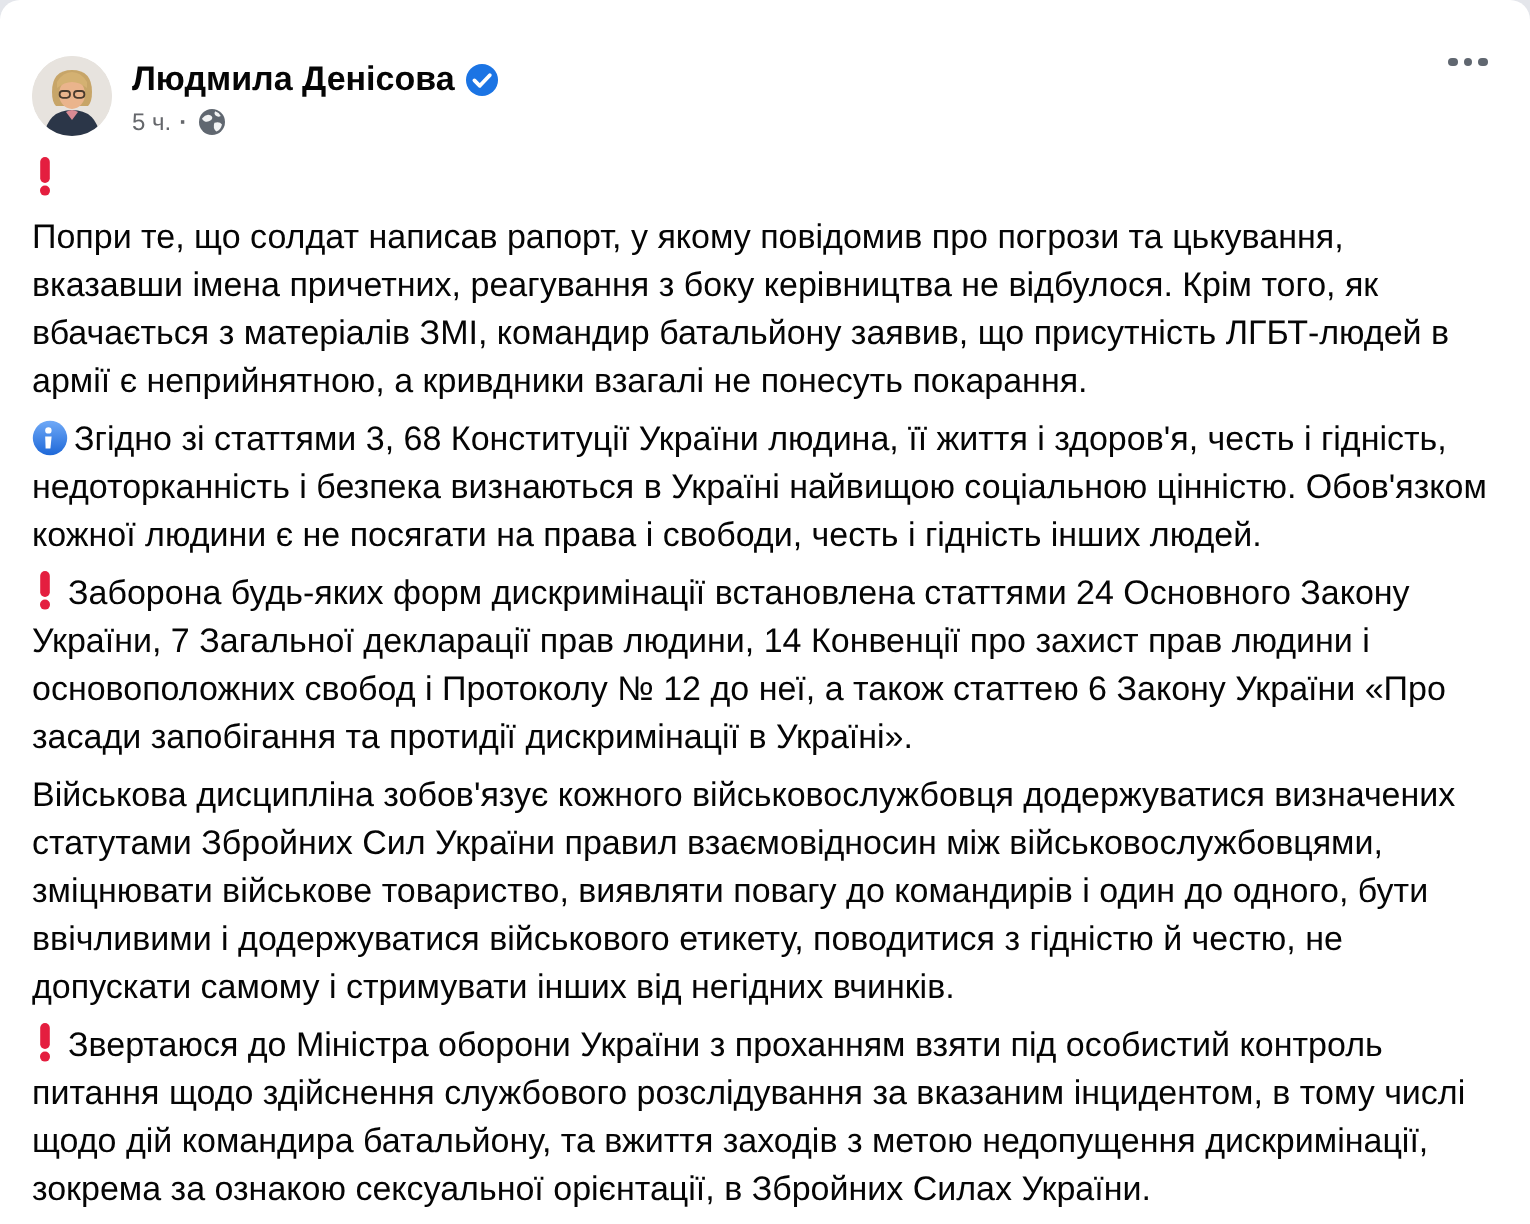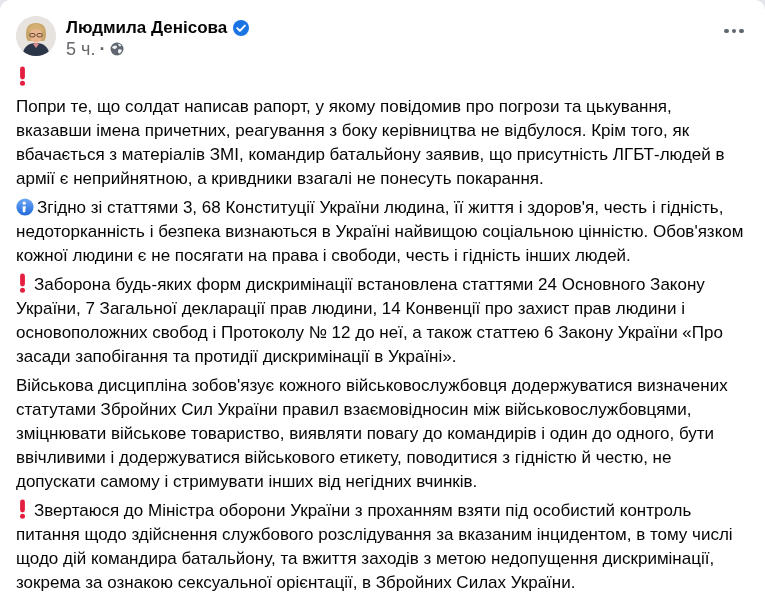--- a/index.html
+++ b/index.html
@@ -10,35 +10,35 @@
     -webkit-font-smoothing:antialiased;
   }
   .card{
     position:relative;width:765px;height:612px;
     background:#ffffff;border-radius:10px 10px 0 0;
     box-sizing:border-box;
   }
   
   .header{
     display:flex;align-items:flex-start;
-    padding:16px 16px 0 16px;position:relative;
+    padding:28px 16px 0 16px;position:relative;
   }
   .avatar{
     width:40px;height:40px;border-radius:50%;overflow:hidden;
     flex:0 0 40px;cursor:pointer;background:#e7e3de;
   }
   .header-text{margin-left:10px;flex:1;min-width:0;}
   .name-row{display:flex;align-items:center;gap:6px;margin-top:2px;}
   .author{
     font-size:17px;font-weight:bold;color:#050505;line-height:20px;cursor:pointer;
   }
   .verified{display:inline-flex;width:16px;height:16px;}
   .meta-row{
     display:flex;align-items:center;gap:4px;
-    font-size:18px;color:#65676b;margin-top:3px;line-height:16px;
+    font-size:12px;color:#65676b;margin-top:3px;line-height:16px;
   }
   .meta-row .timestamp{cursor:pointer;}
   .meta-row .dot{font-weight:bold;}
   .globe{display:inline-flex;width:14px;height:14px;margin-left:1px;}
   .more{
     position:absolute;right:14px;top:16px;
     width:34px;height:30px;border:none;background:transparent;
     display:flex;align-items:center;justify-content:center;gap:3px;
     border-radius:6px;cursor:pointer;
   }

